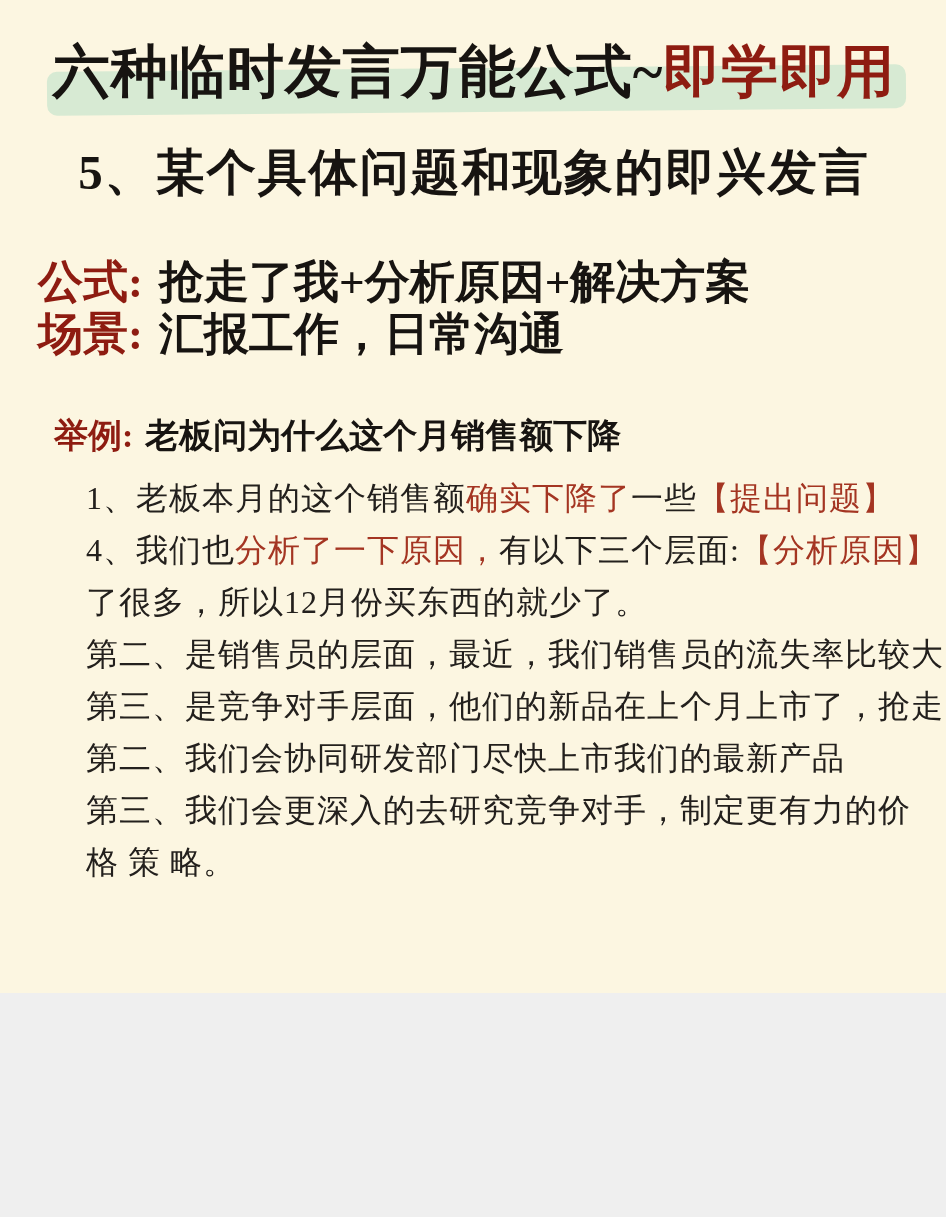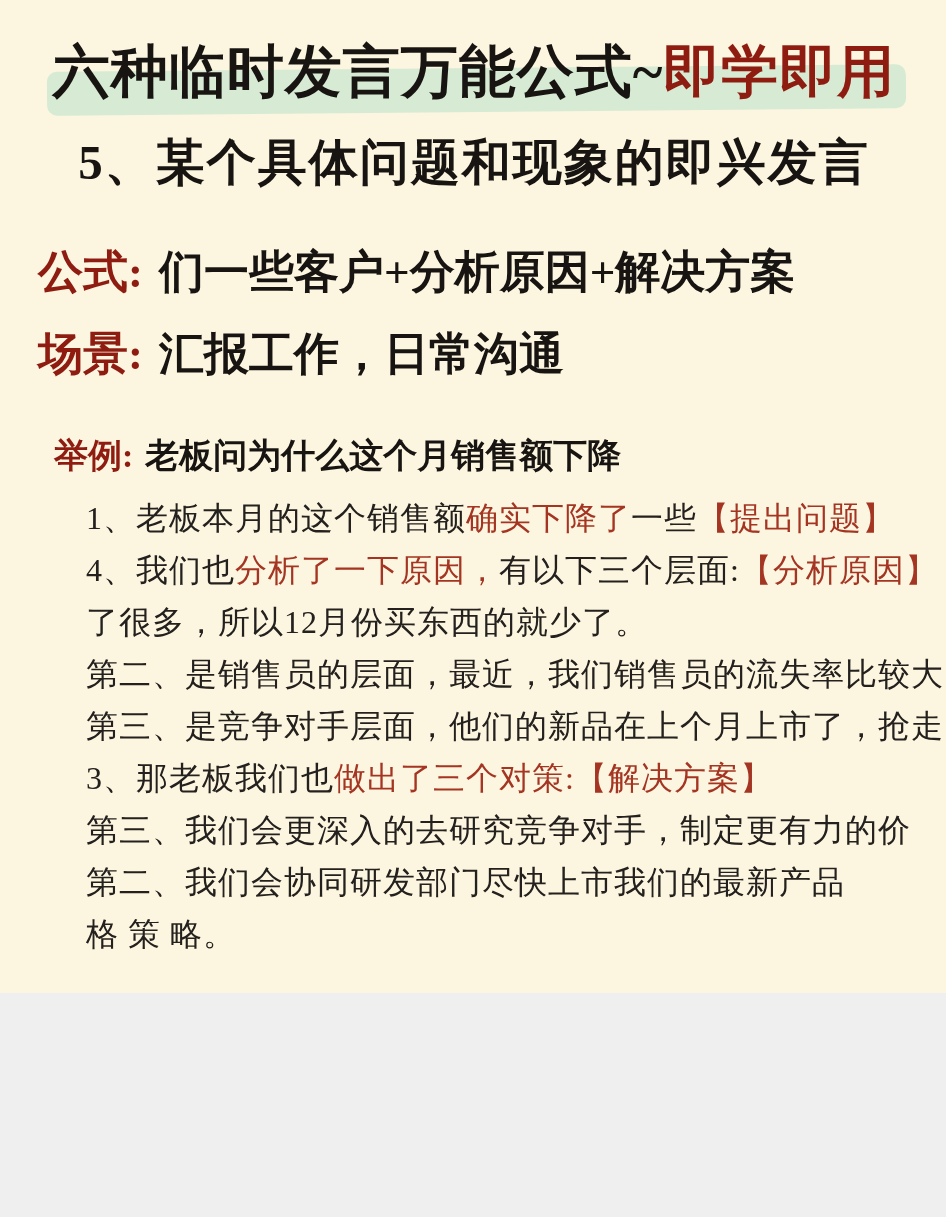--- a/index.html
+++ b/index.html
@@ -49,35 +49,35 @@
   }
   .title-wrap span{position:relative;z-index:1;}
   .title-red{color:var(--label-red);}
 
   .subtitle{
     text-align:center;
     font-size:49px;
     font-weight:900;
     letter-spacing:2px;
     line-height:58px;
-    margin-top:28px;
+    margin-top:38px;
     color:var(--heading-black);
     white-space:nowrap;
   }
 
   .kv-row{
     font-size:45px;
     font-weight:900;
     line-height:52px;
     white-space:nowrap;
     color:var(--heading-black);
   }
   .kv-row .label{color:var(--label-red);margin-right:16px;}
   .formula-row{margin-top:54px;}
-  .scene-row{margin-top:30px;}
+  .scene-row{}
 
   .example-row{
     margin-top:56px;
     font-size:34px;
     font-weight:700;
     line-height:40px;
     white-space:nowrap;
     color:var(--heading-black);
     margin-left:16px;
   }
@@ -104,37 +104,36 @@
     <div class="title-row">
       <div class="title-wrap">
         <div class="title-highlight"></div>
         <span>六种临时发言万能公式~</span><span class="title-red">即学即用</span>
       </div>
     </div>
 
     <div class="subtitle">5、某个具体问题和现象的即兴发言</div>
 
     <div class="kv-row formula-row">
-      <span class="label">公式:</span><span>们一些客户+分析原因+解决方案</span>
+      <span class="label">公式:</span><span>抢走了我+分析原因+解决方案</span>
     </div>
 
     <div class="kv-row scene-row">
       <span class="label">场景:</span><span>汇报工作，日常沟通</span>
     </div>
 
     <div class="example-row">
       <span class="label">举例:</span><span>老板问为什么这个月销售额下降</span>
     </div>
 
     <div class="body-lines">
         <div class="body-line"><span>1、老板本月的这个销售额</span><span class="red">确实下降了</span><span>一些</span><span class="red">【提出问题】</span></div>
         <div class="body-line"><span>4、我们也</span><span class="red">分析了一下原因，</span><span>有以下三个层面:</span><span class="red">【分析原因】</span></div>
         <div class="body-line"><span>了很多，所以12月份买东西的就少了。</span></div>
         <div class="body-line"><span>第二、是销售员的层面，最近，我们销售员的流失率比较大，热</span></div>
         <div class="body-line"><span>第三、是竞争对手层面，他们的新品在上个月上市了，抢走了我</span></div>
-        <div class="body-line"><span>3、那老板我们也</span><span class="red">做出了三个对策:</span><span class="red">【解决方案】</span></div>
+        <div class="body-line"><span>第二、我们会协同研发部门尽快上市我们的最新产品</span></div>
         <div class="body-line"><span>第三、我们会更深入的去研究竞争对手，制定更有力的价</span></div>
-        <div class="body-line"><span>第二、我们会协同研发部门尽快上市我们的最新产品</span></div>
         <div class="body-line"><span>格 策 略。</span></div>
       </div>
 
   </div>
 </div>
 
 </body></html>

